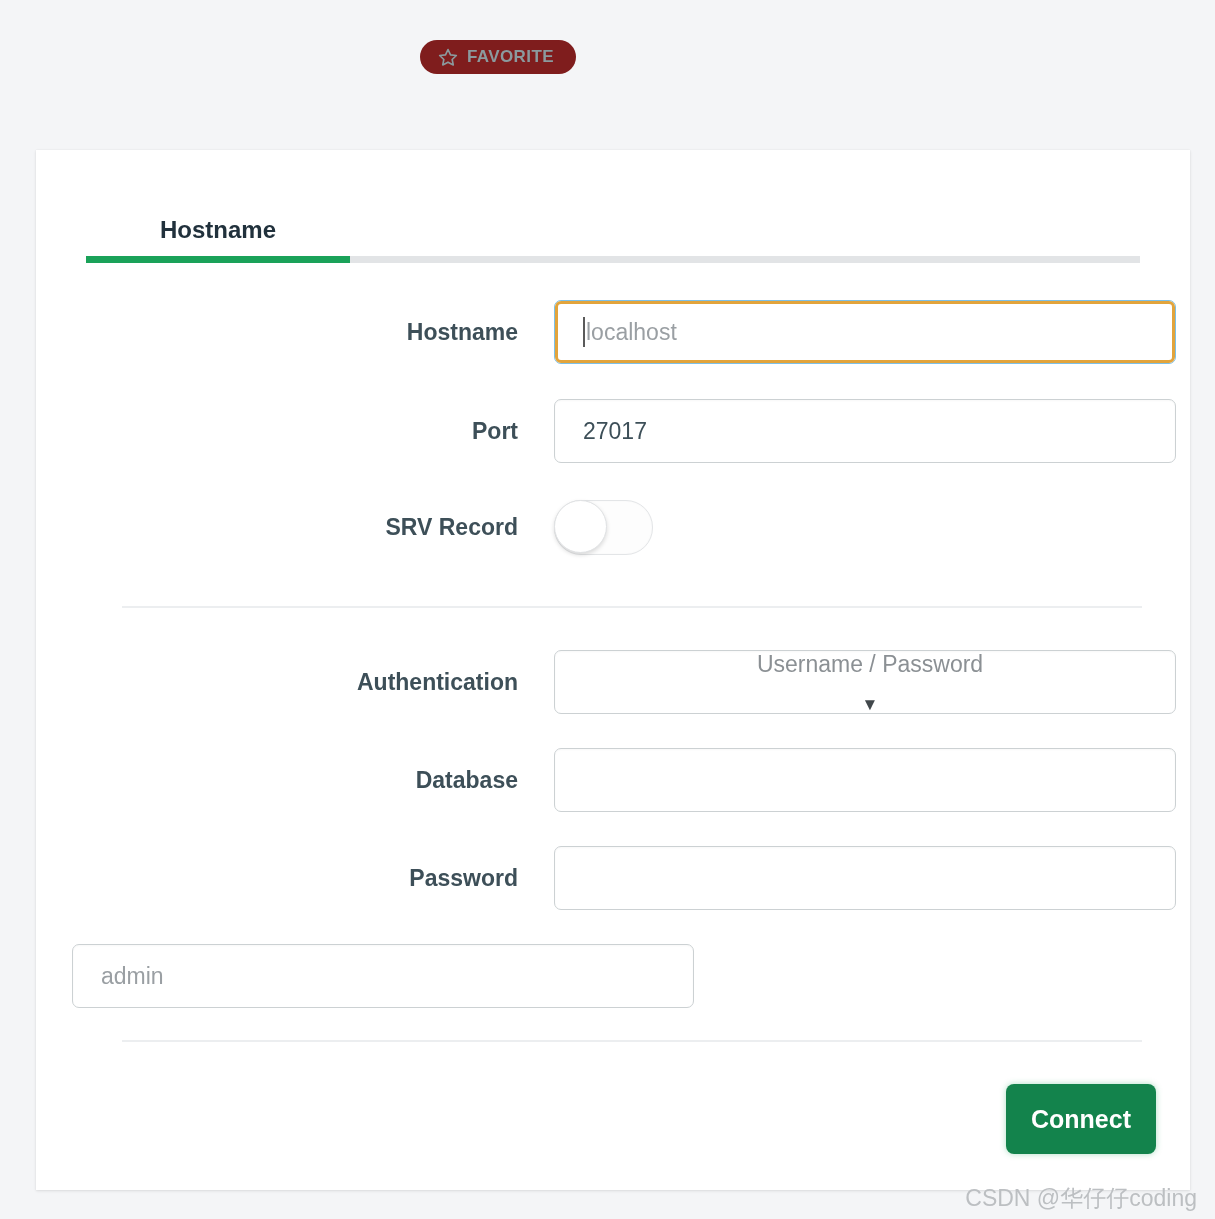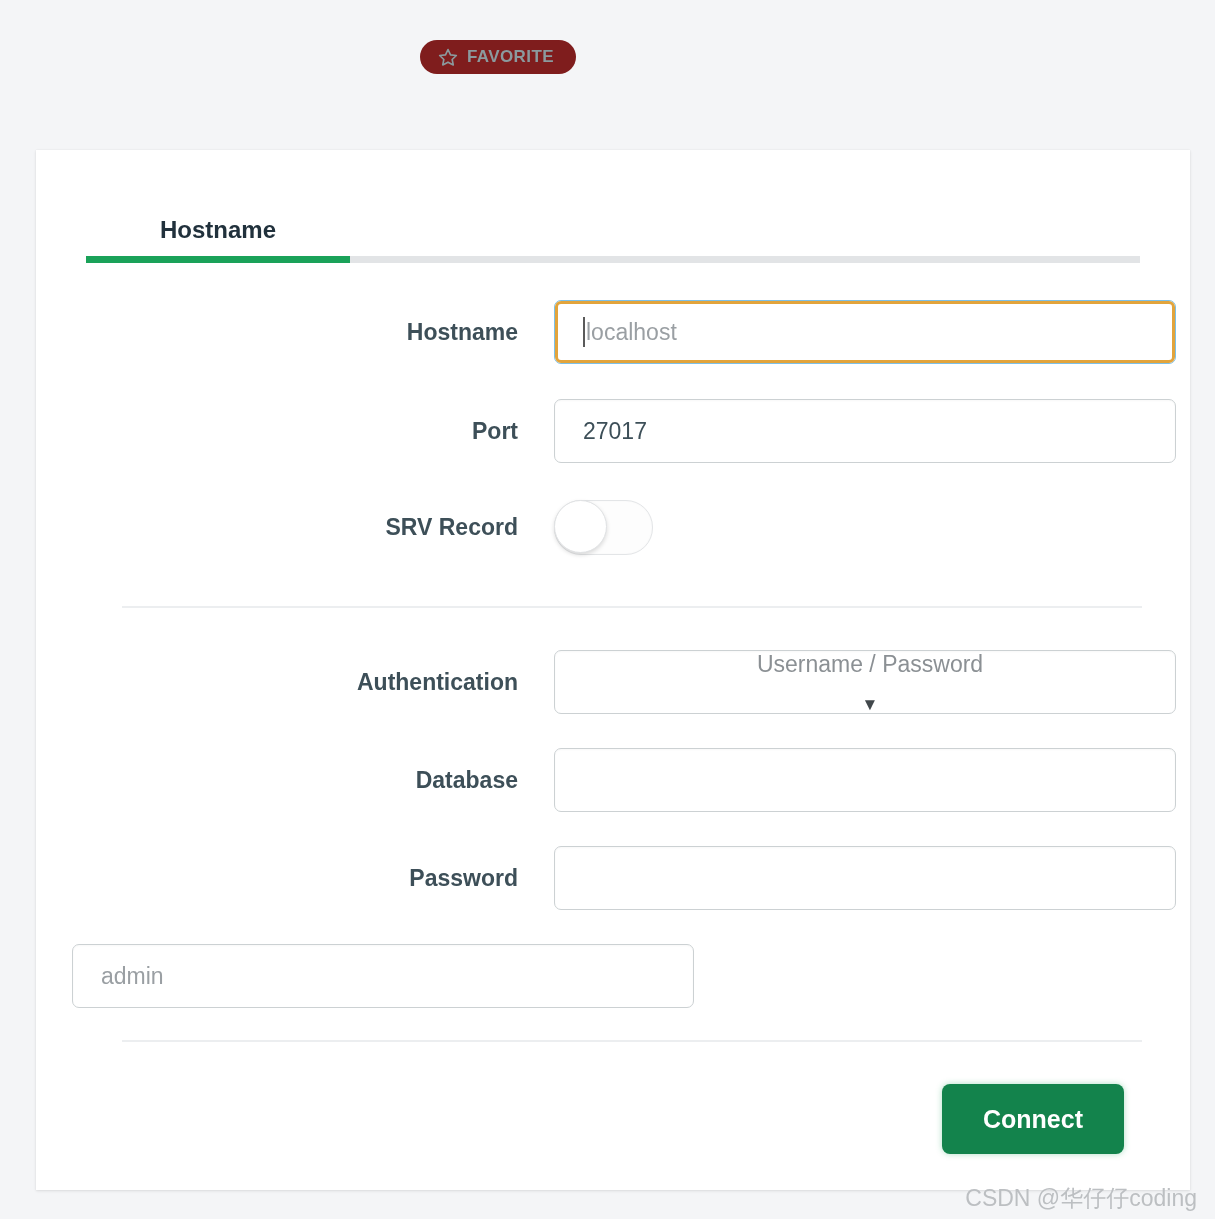--- a/index.html
+++ b/index.html
@@ -244,22 +244,22 @@
     position: absolute;
     left: 86px;
     width: 1020px;
     height: 2px;
     background: #eceef0;
   }
 
   
   .connect-btn {
     position: absolute;
-    right: 66px;
-    width: 182px;
+    right: 34px;
+    width: 150px;
     height: 70px;
     background: #13834c;
     border: none;
     border-radius: 8px;
     color: #ffffff;
     font-size: 25px;
     font-weight: 700;
     font-family: "Liberation Sans", sans-serif;
     cursor: pointer;
     box-shadow: 0 0 6px rgba(26,162,89,0.35);

